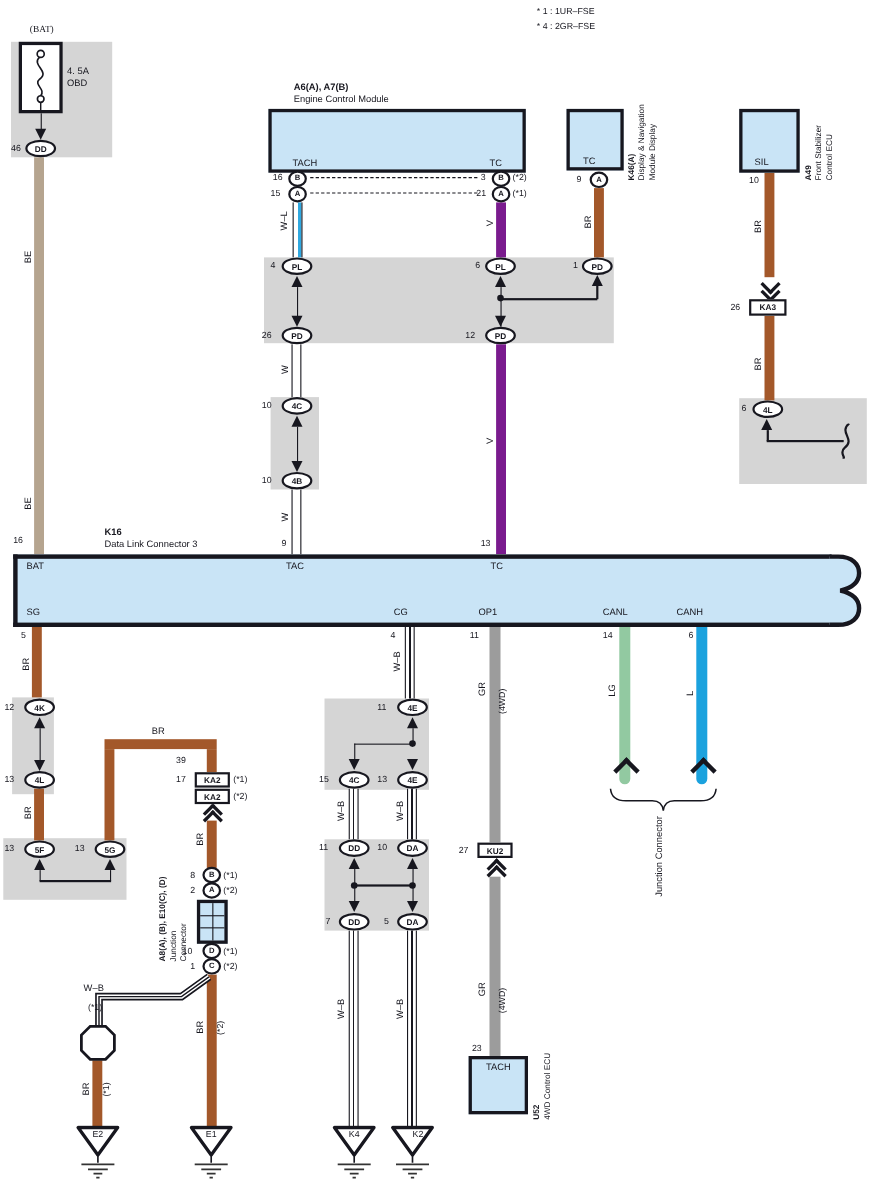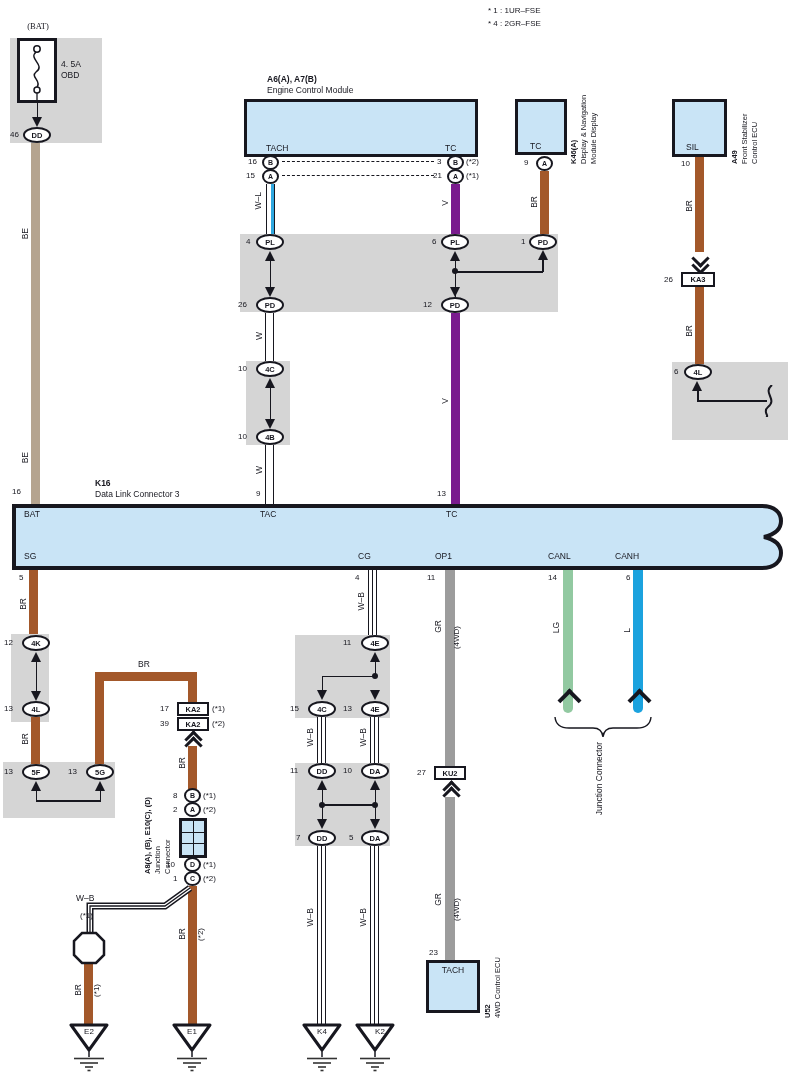--- a/index.html
+++ b/index.html
@@ -223,21 +223,21 @@
   <div class="tl" style="left:35.5px;top:800px;width:65px;height:1.5px;"></div>
   <div class="tl" style="left:99.5px;top:791px;width:1.5px;height:10px;"></div>
 
   <div class="wire wbr" style="left:95px;top:672px;width:102px;height:9px;"></div>
   <div class="wire wbr" style="left:95px;top:681px;width:9px;height:83px;"></div>
   <div class="wire wbr" style="left:188px;top:681px;width:9px;height:21px;"></div>
   <div class="lbl" style="left:138px;top:659px;">BR</div>
   <div class="pin" style="left:160px;top:704px;">17</div>
   <div class="rectc" style="left:177px;top:702px;width:32px;height:14px;">KA2</div>
   <div class="note" style="left:212px;top:704px;">(*1)</div>
-  <div class="pin" style="left:160px;top:719px;">39</div>
+  <div class="pin" style="left:160px;top:687px;">39</div>
   <div class="rectc" style="left:177px;top:717px;width:32px;height:14px;">KA2</div>
   <div class="note" style="left:212px;top:719px;">(*2)</div>
   <div class="chev up" style="left:187px;top:733px;"></div>
   <div class="chev up" style="left:187px;top:739px;"></div>
   <div class="wire wbr" style="left:188px;top:746px;width:9px;height:43px;"></div>
   <div class="lbl v" style="left:177px;top:757px;">BR</div>
   <div class="pin" style="left:173px;top:791px;">8</div>
   <div class="oval circ" style="left:184px;top:788px;">B</div>
   <div class="note" style="left:203px;top:791px;">(*1)</div>
   <div class="pin" style="left:173px;top:805px;">2</div>

